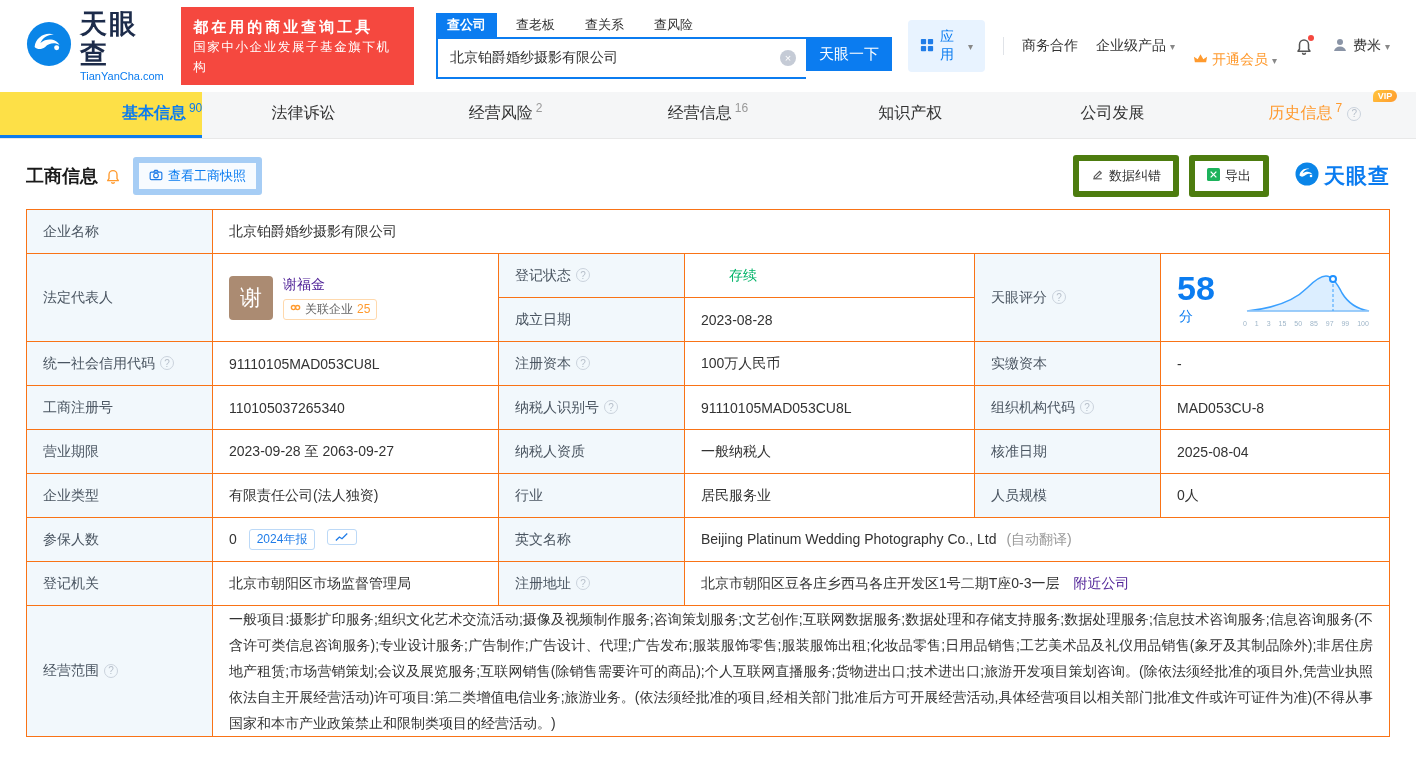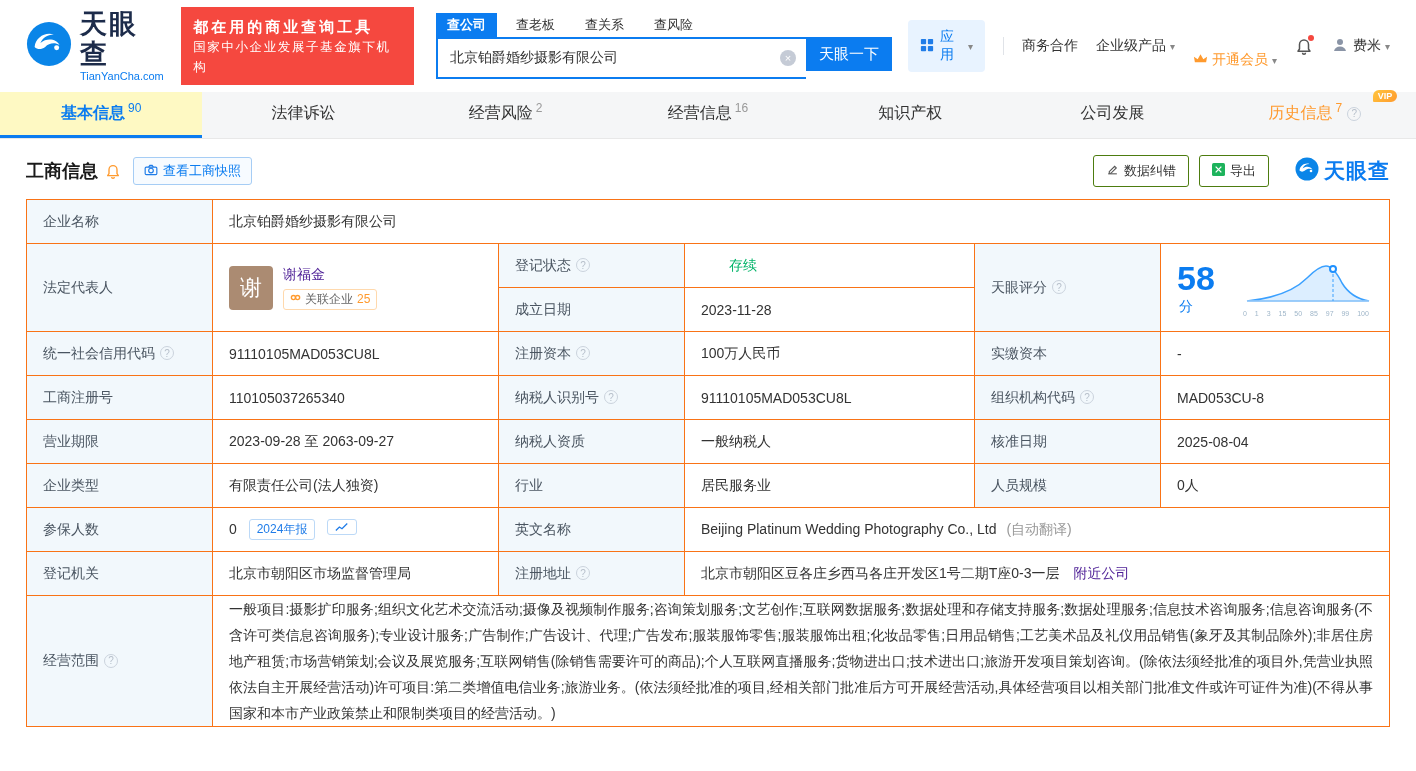--- a/index.html
+++ b/index.html
@@ -31,33 +31,33 @@
   .vdiv { width: 1px; height: 18px; background: #e0e3e8; }
   .nav-item { cursor: pointer; display: flex; align-items: center; gap: 4px; white-space: nowrap; }
   .caret { font-size: 10px; color: #888; }
   .vip-link { color: #ff9a2e; margin-top: 28px; }
   .bell-wrap { position: relative; cursor: pointer; display: flex; }
   .bell-dot { position: absolute; top: -2px; right: -1px; width: 6px; height: 6px; background: #f5483f; border-radius: 50%; }
 
   
   .tabbar { display: flex; background: #f5f6f7; border-bottom: 1px solid #e8e8e8; height: 47px; }
   .tab { flex: 1; display: flex; align-items: center; justify-content: center; font-size: 16px; color: #333; cursor: pointer; position: relative; border-bottom: 3px solid transparent; }
-  .tab.active { color: #0b7cf0; font-weight: bold; background: #fef9c3; border-bottom-color: #0b7cf0; }
+  .tab.active { color: #0b7cf0; font-weight: bold; background: #fde047; border-bottom-color: #0b7cf0; justify-content: flex-end; }
   .cnt { font-size: 12px; margin-left: 3px; position: relative; top: -6px; color: #999; font-weight: normal; }
   .tab.active .cnt { color: #0b7cf0; }
   .tab.history { color: #ff9a2e; }
   .tab.history .cnt { color: #ff9a2e; }
   .tab-label-wrap { position: relative; display: inline-flex; align-items: center; }
   .vip-tag { position: absolute; top: -13px; right: -36px; background: linear-gradient(135deg, #ffc53d, #ff9a2e); color: #fff; font-size: 9px; font-weight: bold; padding: 1px 5px; border-radius: 6px 6px 6px 1px; }
 
   
   .sec-head { display: flex; align-items: center; padding: 16px 26px 12px; }
   .sec-title { font-size: 18px; color: #1a1a1a; font-weight: bold; }
   .sec-bell { margin-left: 7px; display: flex; cursor: pointer; }
-  .btn { display: inline-flex; align-items: center; gap: 5px; border: 1px solid #4d7c0f; background: #fff; color: #333; font-size: 13px; padding: 6px 12px; border-radius: 3px; cursor: pointer; font-family: inherit; }
+  .btn { display: inline-flex; align-items: center; gap: 5px; border: 6px solid #4d7c0f; background: #fff; color: #333; font-size: 13px; padding: 6px 12px; border-radius: 3px; cursor: pointer; font-family: inherit; }
   .btn.blue { border-color: #a6cdf5; color: #0b7cf0; background: #f7fbff; padding: 4px 10px; margin-left: 12px; }
   .sec-right { margin-left: auto; display: flex; align-items: center; gap: 10px; }
   .brand-mini { display: flex; align-items: center; gap: 5px; margin-left: 16px; }
   .brand-mini-txt { font-size: 21px; font-weight: bold; color: #0b7cf0; letter-spacing: 1px; }
 
   
   .content { padding: 0 26px; }
   table.info { width: 100%; border-collapse: collapse; font-size: 14px; }
   table.info td { border: 1px solid #f97316; height: 44px; vertical-align: middle; }
   td.lbl { background: #f2f8fc; color: #4a5561; padding: 0 10px 0 16px; white-space: nowrap; }
@@ -303,21 +303,21 @@
                     <span>97</span>
                     <span>99</span>
                     <span>100</span>
               </span>
             </span>
           </div>
         </td>
       </tr>
       <tr>
         <td class="lbl"><span>成立日期</span></td>
-        <td class="val">2023-11-28</td>
+        <td class="val">2023-08-28</td>
       </tr>
 
       <tr>
         <td class="lbl"><span>统一社会信用代码</span><span class="help">?</span></td>
         <td class="val">91110105MAD053CU8L</td>
         <td class="lbl"><span>注册资本</span><span class="help">?</span></td>
         <td class="val">100万人民币</td>
         <td class="lbl"><span>实缴资本</span></td>
         <td class="val">-</td>
       </tr>

